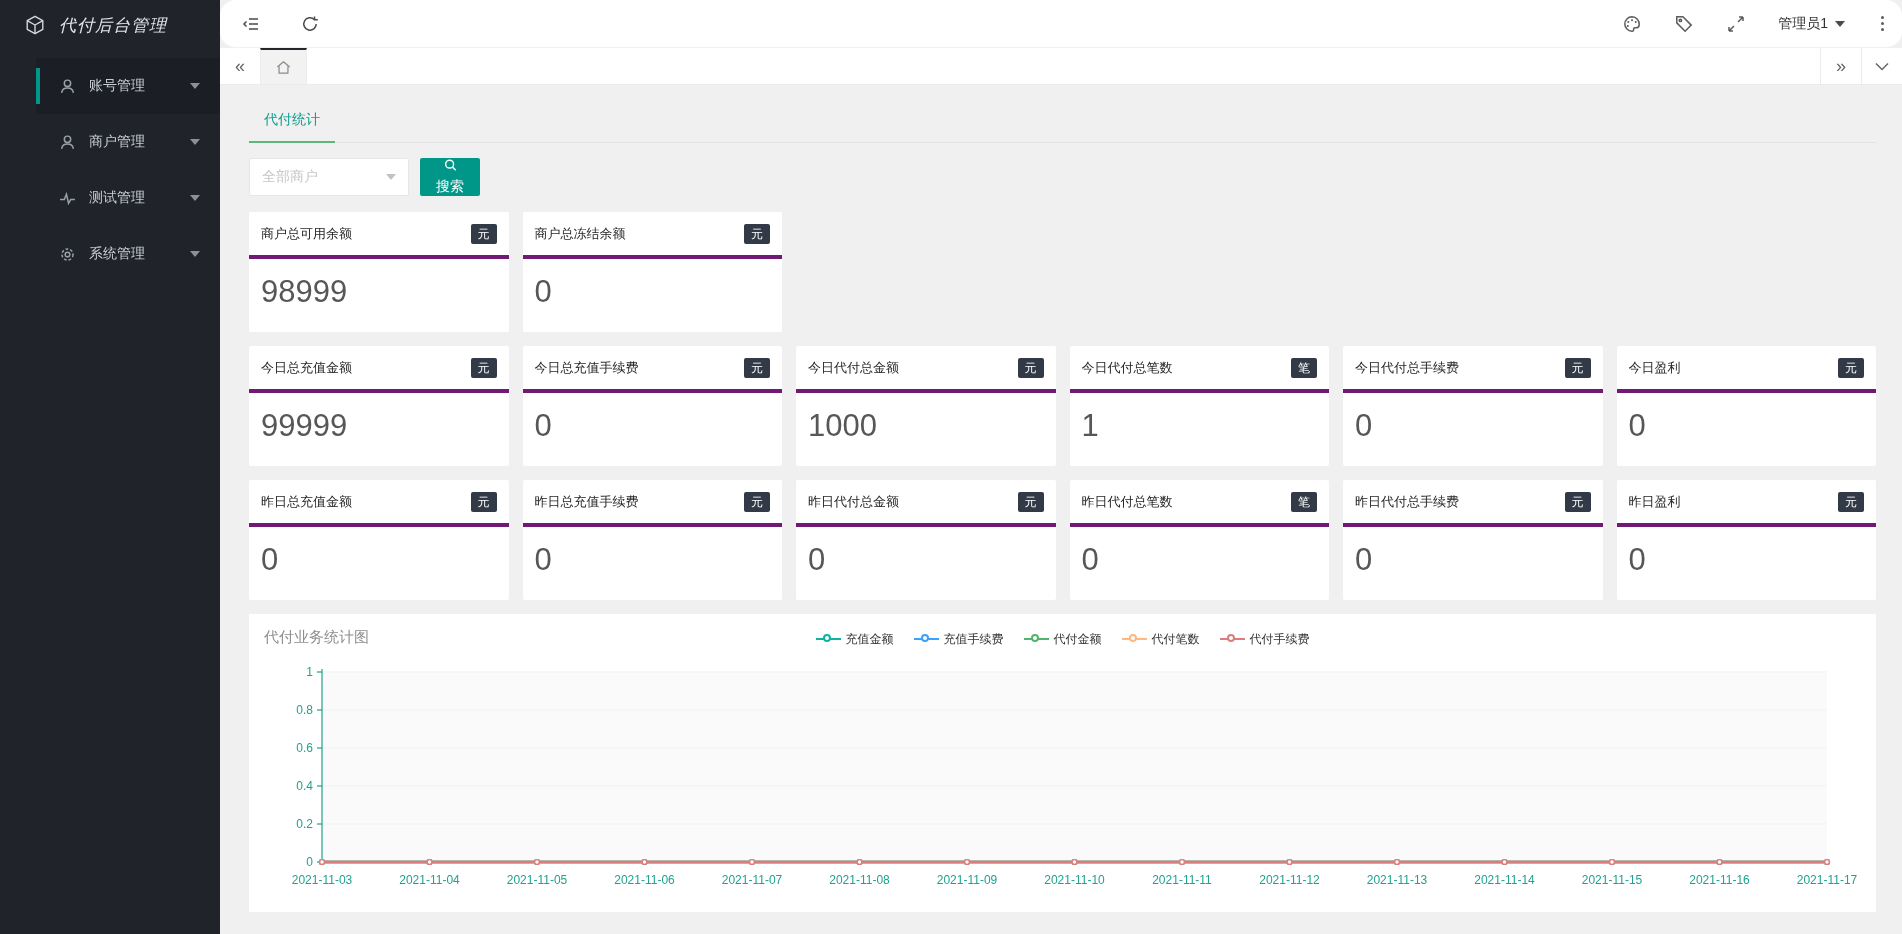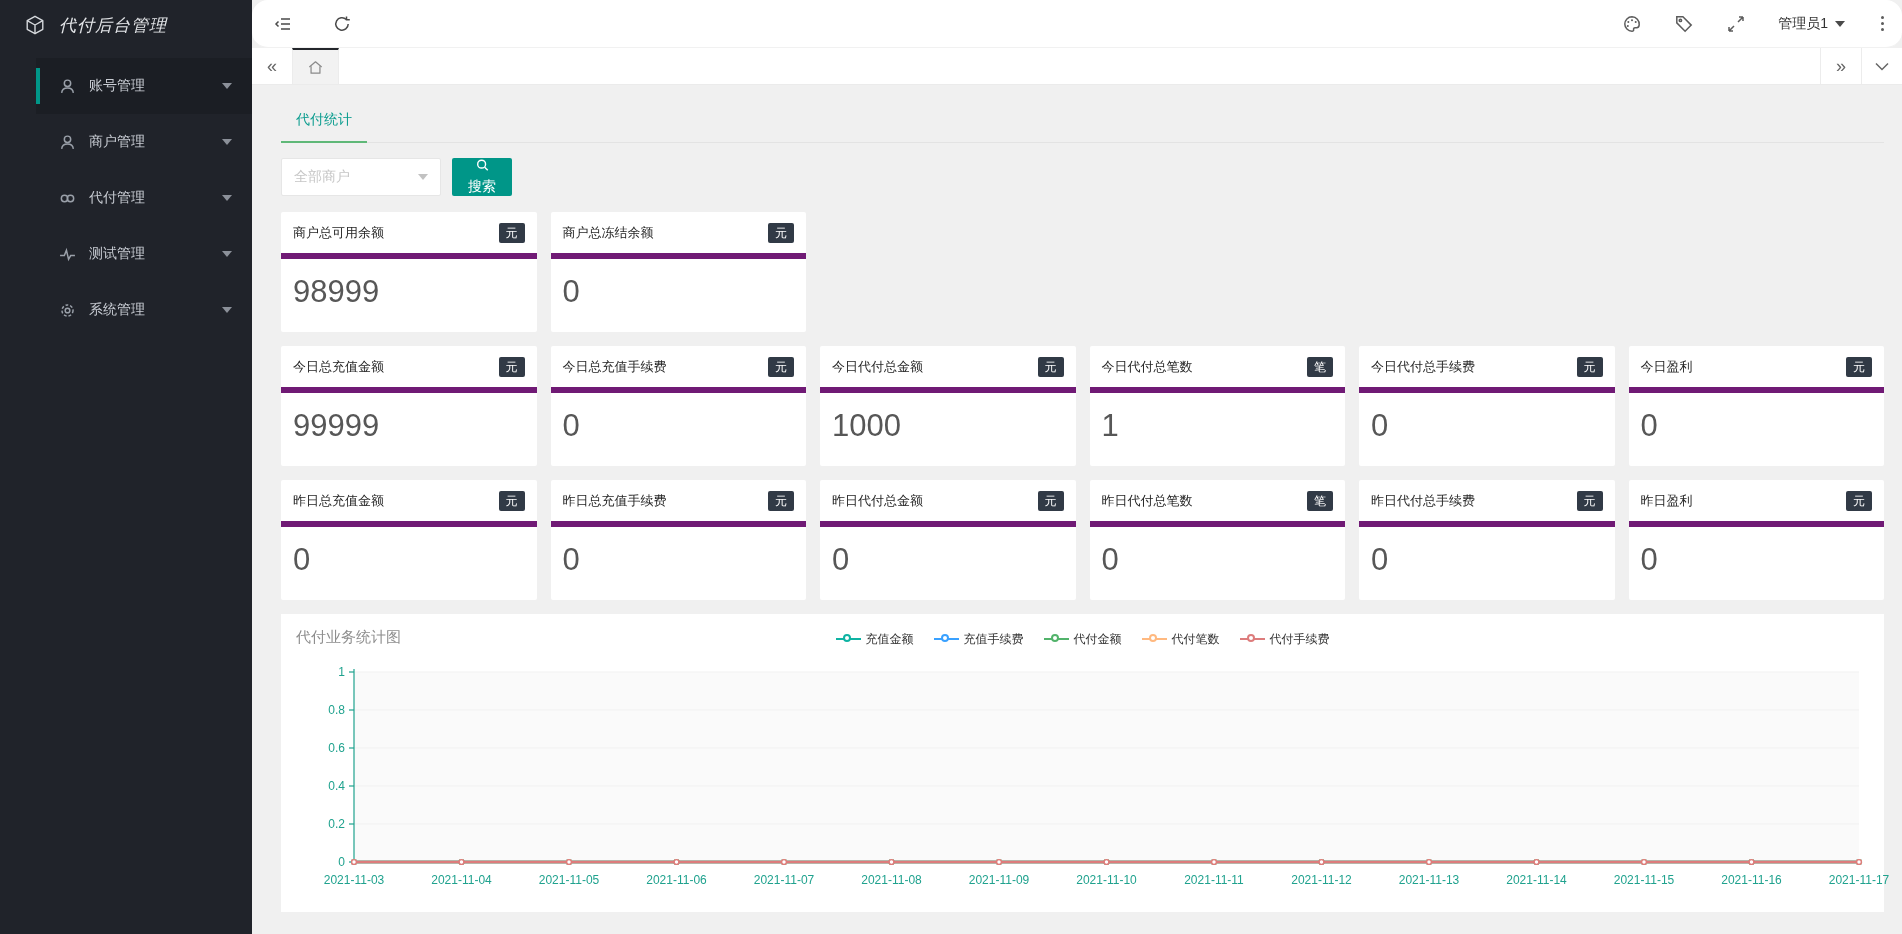--- a/index.html
+++ b/index.html
@@ -1,21 +1,21 @@
 <!DOCTYPE html>
 <html><head>
 <meta charset="utf-8">
 <style>
   * { margin:0; padding:0; box-sizing:border-box; }
   html,body { width:1902px; height:934px; overflow:hidden; }
   body { display:flex; font-family:"Liberation Sans", sans-serif; background:#f0f0f0; color:#333; }
   svg { display:block; }
 
   
-  .sidebar { width:252px; height:934px; background:#20232a; flex-shrink:0; }
+  .sidebar { width:220px; height:934px; background:#20232a; flex-shrink:0; }
   .logo { height:50px; display:flex; align-items:center; padding-left:24px; gap:13px; color:#e3e5e8; }
   .logo-title { font-style:italic; font-size:17px; letter-spacing:1px; }
   .menu { padding-top:8px;padding-left:36px; }
   .menu-item { height:56px; display:flex; align-items:center; position:relative; cursor:pointer; color:#c8ccd3; font-size:14px; }
   .menu-item.active { background:#1b1e24; }
   .menu-item.active::before { content:""; position:absolute; left:0; top:10px; bottom:10px; width:4px; background:#009688; }
   .mi-icon { width:17px; height:17px; margin:0 13px 0 23px; stroke:#9aa0a9; fill:none; stroke-width:1.4; flex-shrink:0; }
   .mi-caret { margin-left:auto; margin-right:20px; width:0; height:0; border-left:5px solid transparent; border-right:5px solid transparent; border-top:6px solid #8b9099; }
 
   
@@ -31,34 +31,34 @@
   .kebab { display:flex; flex-direction:column; gap:3px; cursor:pointer; padding:2px 4px; }
   .kebab i { width:3px; height:3px; border-radius:50%; background:#5c5c5c; }
 
   .tabbar { height:37px; background:#fff; display:flex; align-items:stretch; border-bottom:1px solid #ebebeb; }
   .tab-arrow { width:40px; display:flex; align-items:center; justify-content:center; color:#666; font-size:18px; cursor:pointer; user-select:none; }
   .page-tab { width:47px; background:#f2f2f2; border-top:2px solid #23262b; border-left:1px solid #ececec; border-right:1px solid #ececec; display:flex; align-items:center; justify-content:center; cursor:pointer; }
   .tab-spacer { flex:1; }
   .tab-rbtn { width:41px; border-left:1px solid #ececec; display:flex; align-items:center; justify-content:center; color:#666; cursor:pointer; }
 
   
-  .content { flex:1; background:#f0f0f0; padding:0 18px 0 29px; overflow:hidden; }
+  .content { flex:1; background:#f0f0f0; padding:0 26px 0 29px; overflow:hidden; }
 
   .tab-head { margin-top:25px; border-bottom:1px solid #e3e3e3; }
   .tab-item { display:inline-block; padding:0 15px 12px; font-size:14px; color:#0a9c8e; border-bottom:2px solid #5fb878; margin-bottom:-1px; cursor:pointer; }
 
   .filter-row { margin:15px 0 16px; display:flex; gap:11px; }
   .select-box { width:160px; height:38px; background:#fff; border:1px solid #e6e6e6; border-radius:2px; display:flex; align-items:center; padding:0 12px; font-size:14px; color:#c6c6c6; cursor:pointer; }
   .select-caret { margin-left:auto; width:0; height:0; border-left:5px solid transparent; border-right:5px solid transparent; border-top:6px solid #c2c2c2; }
   .btn-search { height:38px; border:none; background:#009688; color:#fff; font-size:14px; border-radius:2px; padding:0 16px; display:flex; align-items:center; gap:6px; cursor:pointer; font-family:inherit;flex-direction:column; }
   .btn-search svg { width:15px; height:15px; stroke:#fff; fill:none; stroke-width:1.6; }
 
   .cards { display:grid; grid-template-columns:repeat(6,1fr); gap:14px; margin-bottom:14px; }
   .card { background:#fff; border-radius:2px; }
-  .card-head { height:47px; display:flex; align-items:center; justify-content:space-between; padding:0 12px; border-bottom:6px solid #701a75; }
+  .card-head { height:47px; display:flex; align-items:center; justify-content:space-between; padding:0 12px; border-bottom:4px solid #701a75; }
   .card-title { font-size:13px; color:#262626; }
   .unit-badge { background:#313a46; color:#fff; font-size:12px; line-height:1; padding:4px 7px; border-radius:2px; }
   .card-value { padding:15px 12px 22px; font-size:31px; color:#575757; }
 
   .chart-panel { background:#fff; border-radius:0; position:relative; padding:14px 18px 12px; margin-bottom:28px; }
   .chart-title { position:absolute; left:15px; top:14px; font-size:15px; color:#8e8e8e; }
   .chart-legend { display:flex; justify-content:center; align-items:center; gap:20px; height:22px; }
   .legend-item { display:flex; align-items:center; gap:5px; font-size:12px; color:#333; cursor:pointer; }
   .lg-marker { width:25px; height:10px; position:relative; }
   .lg-marker .lg-line { position:absolute; left:0; right:0; top:4px; height:2px; }
@@ -84,28 +84,20 @@
         </svg>
       <span>账号管理</span>
       <i class="mi-caret"></i>
     </div>
     <div class="menu-item">
       <svg class="mi-icon" viewBox="0 0 16 16">
           <circle cx="8" cy="5" r="3"></circle>
           <path d="M2.5 14c.4-3 2.7-4.5 5.5-4.5s5.1 1.5 5.5 4.5"></path>
         </svg>
       <span>商户管理</span>
-      <i class="mi-caret"></i>
-    </div>
-    <div class="menu-item">
-      <svg class="mi-icon" viewBox="0 0 16 16">
-          <circle cx="5.2" cy="8" r="3"></circle>
-          <circle cx="10.8" cy="8" r="3"></circle>
-        </svg>
-      <span>代付管理</span>
       <i class="mi-caret"></i>
     </div>
     <div class="menu-item">
       <svg class="mi-icon" viewBox="0 0 16 16">
           <polyline points="1,9 5,9 7,4 9,12.5 11,9 15,9"></polyline>
         </svg>
       <span>测试管理</span>
       <i class="mi-caret"></i>
     </div>
     <div class="menu-item">

